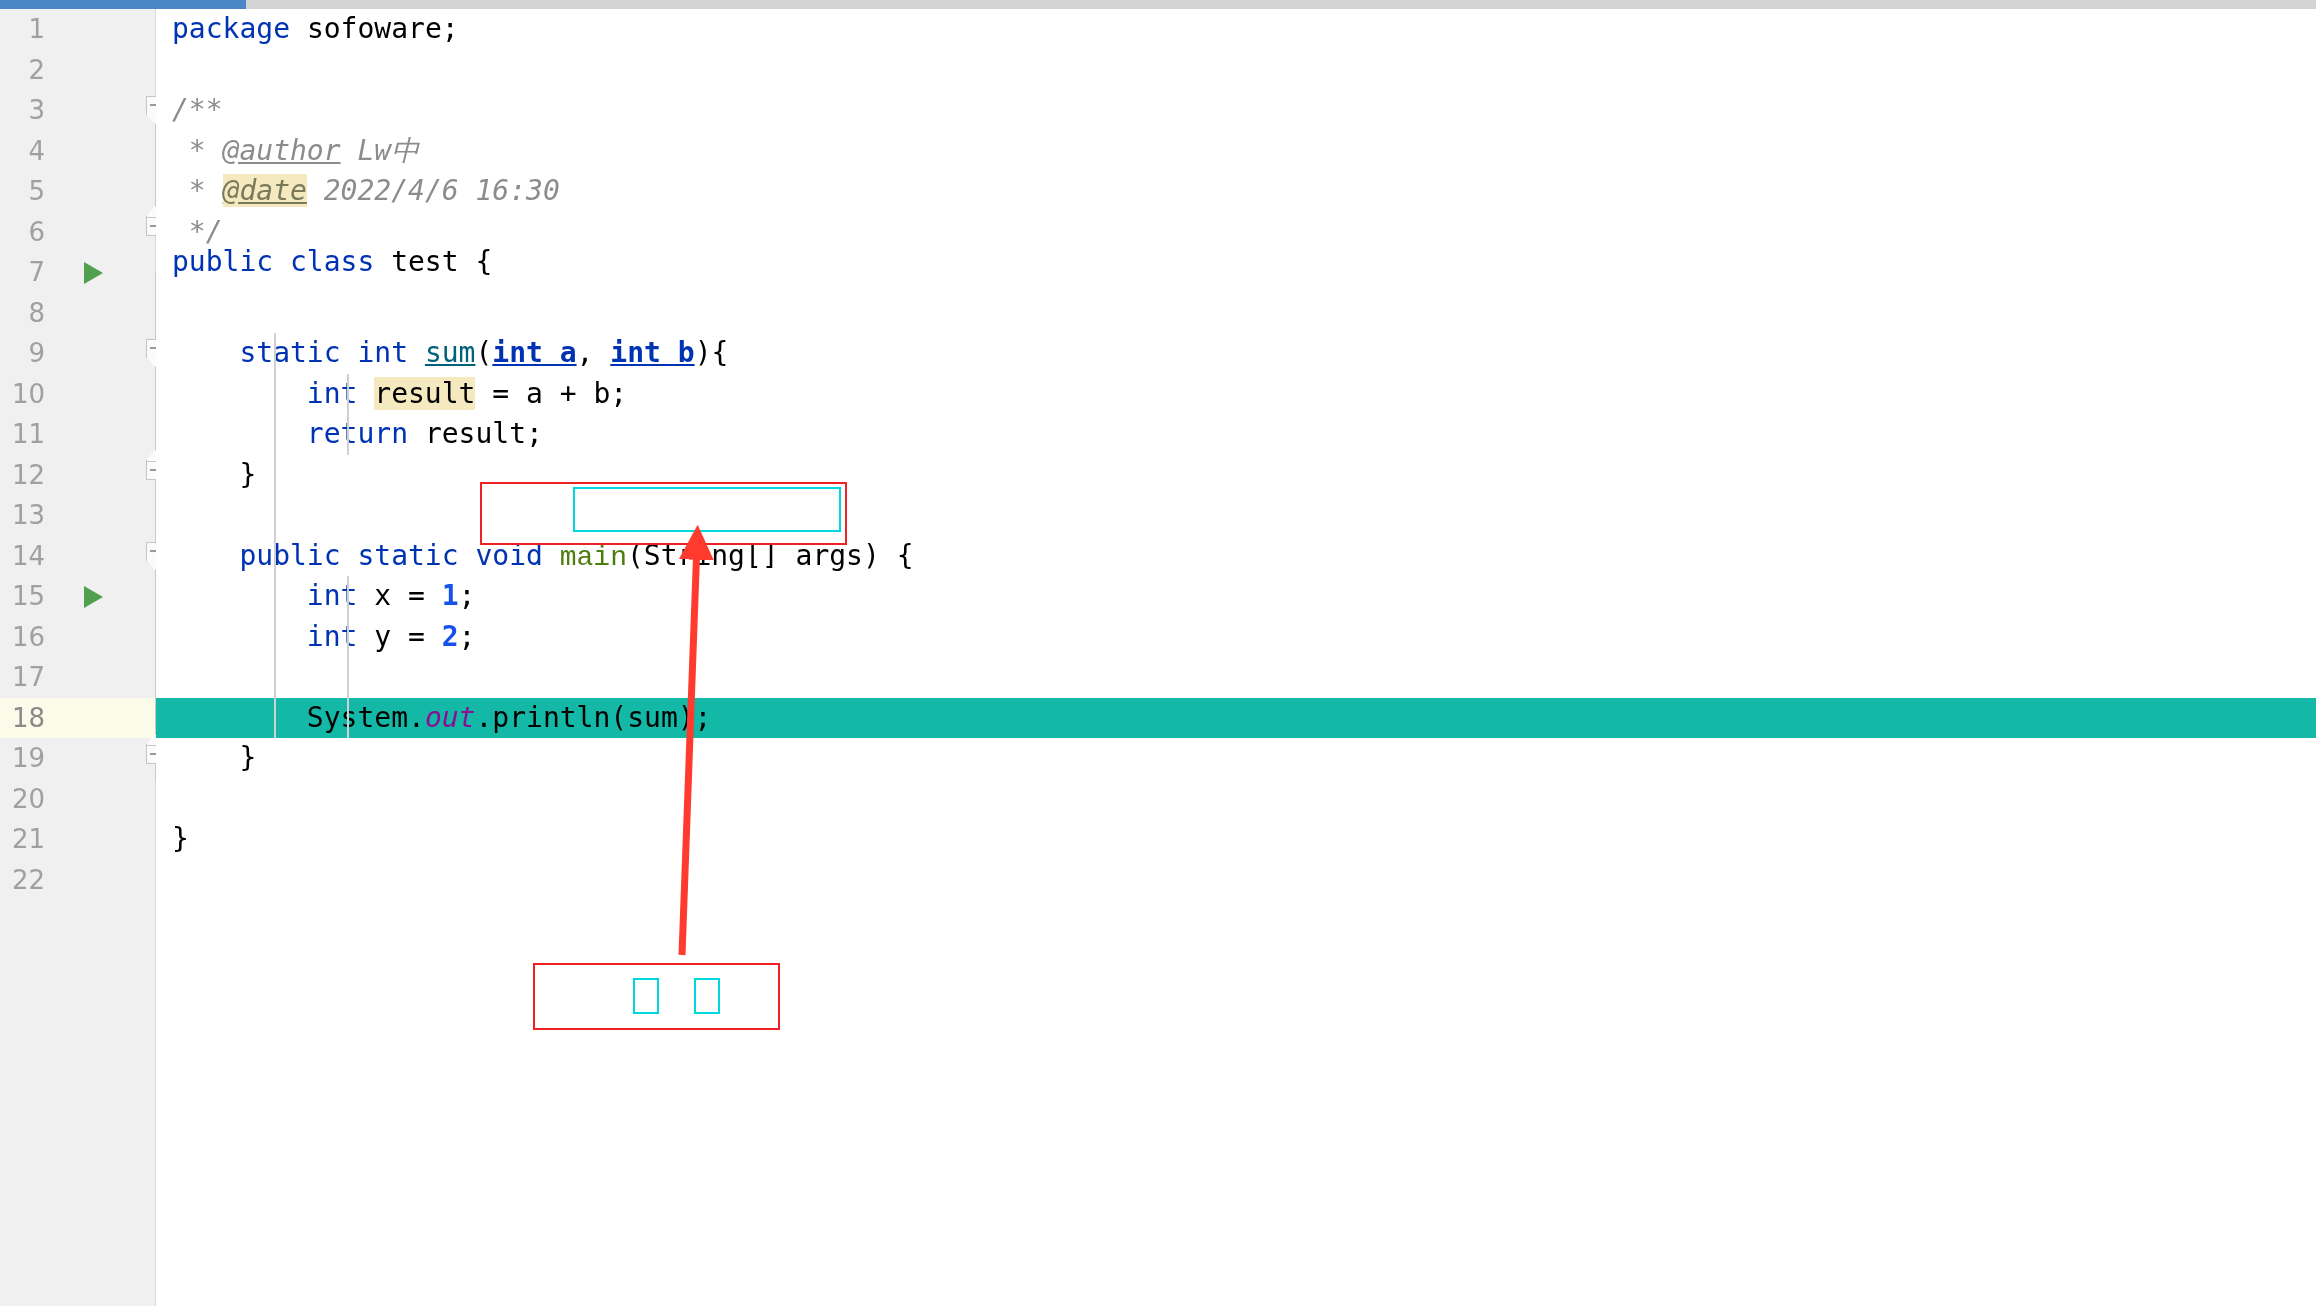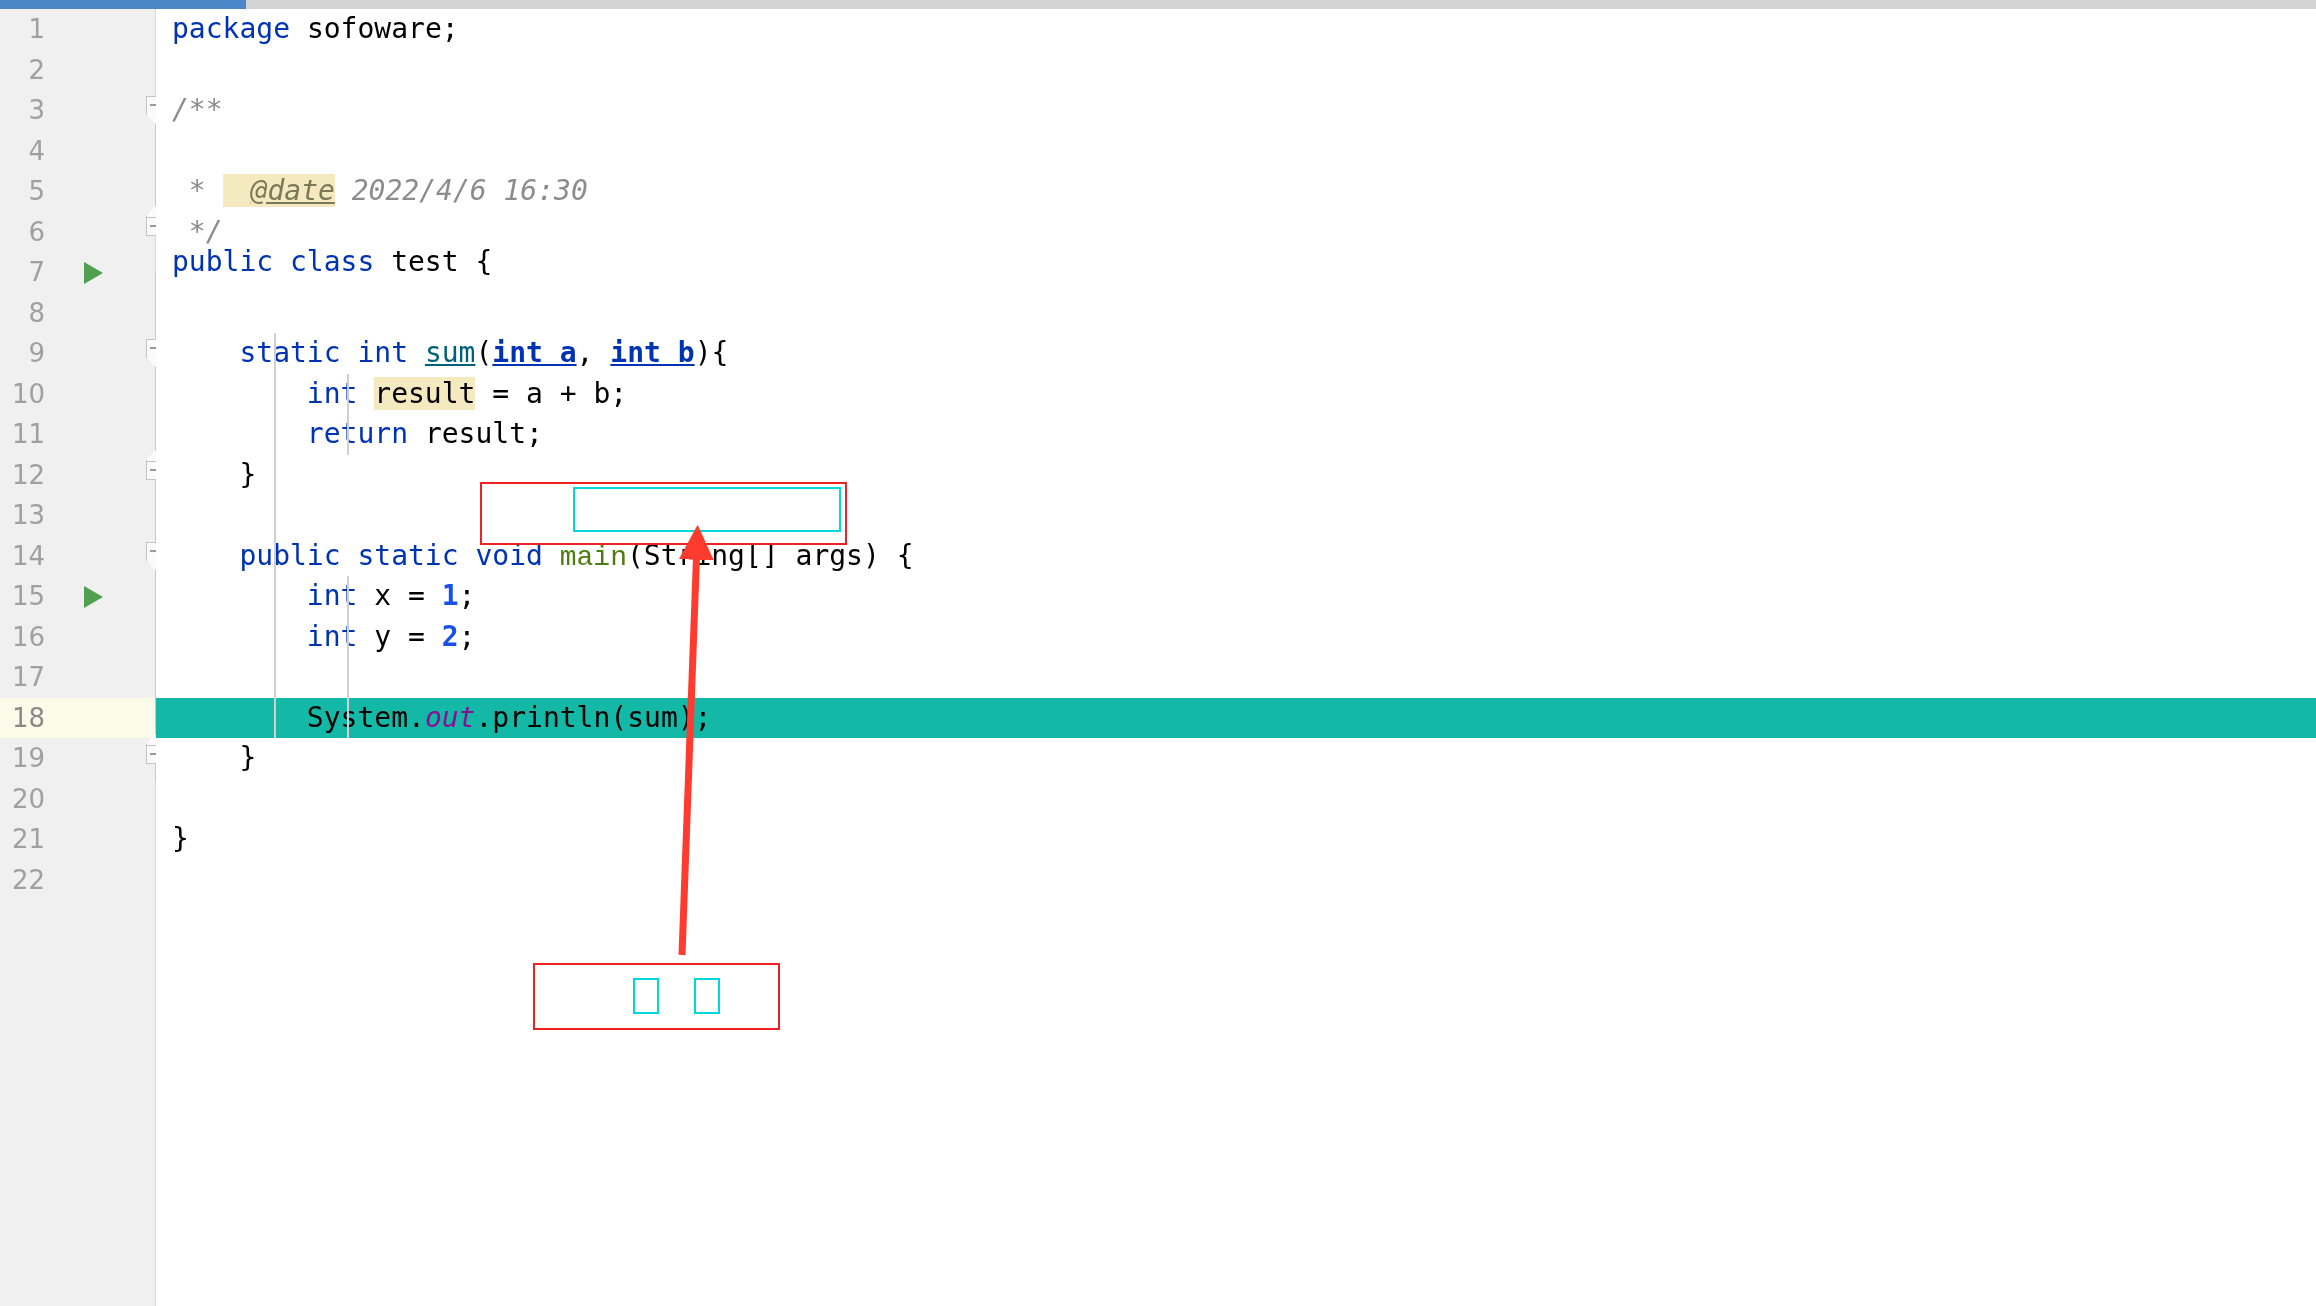--- a/index.html
+++ b/index.html
@@ -151,21 +151,21 @@
     background: #d0d0d0;
   }
 
   
   .kw   { color: #0033b3; font-weight: normal; }
   .num  { color: #1750eb; font-weight: bold; }
   .cmt  { color: #8c8c8c; font-style: italic; }
   .anno { color: #8c8c8c; font-style: italic; text-decoration: underline; }
   .anno-hl {
     color: #7a7a5a; font-style: italic;
-    background: #f5e9bf; text-decoration: underline; padding-left: 28px;
+    background: #f5e9bf; text-decoration: underline;
   }
   .meth { color: #4d7c0f; font-family: Liberation Mono, monospace; }
   .meth-u { color: #00627a; text-decoration: underline; }
   .field-it { color: #871094; font-style: italic; }
   .ident-hl { background: #f5e9bf; color: #000; }
   .param-u { color: #0033b3; font-weight: bold; text-decoration: underline; }
   .ital { font-style: italic; }
 
   
   .box-red {
@@ -238,20 +238,21 @@
   <div class="fold up" style="top:745px"></div>
 
   <div id="code">
 
     <div class="row" style="top:0px"><span class="txt"><span class="kw">package</span><span> </span><span>sofoware;</span></span></div>
 
     <div class="row" style="top:40.5px"><span class="txt"></span></div>
 
     <div class="row" style="top:81px"><span class="txt"><span class="cmt">/**</span></span></div>
 
+    <div class="row" style="top:121.5px"><span class="txt"><span class="cmt"> * </span><span class="anno">@author</span><span class="cmt"> Lw中</span></span></div>
 
     <div class="row" style="top:162px"><span class="txt"><span class="cmt"> * </span><span class="anno-hl">@date</span><span class="cmt"> 2022/4/6 16:30</span></span></div>
 
     <div class="row" style="top:202.5px"><span class="txt"><span class="cmt"> */</span></span></div>
 
     <div class="row" style="top:233px"><span class="txt"><span class="kw">public class </span><span>test</span><span> {</span></span></div>
 
     <div class="row" style="top:283.5px"><span class="txt"></span></div>
 
     <div class="row" style="top:324px"><span class="txt"><span class="kw">    static int </span><span class="meth-u">sum</span><span>(</span><span class="param-u">int a</span><span>, </span><span class="param-u">int b</span><span>)</span><span>{</span></span></div>

